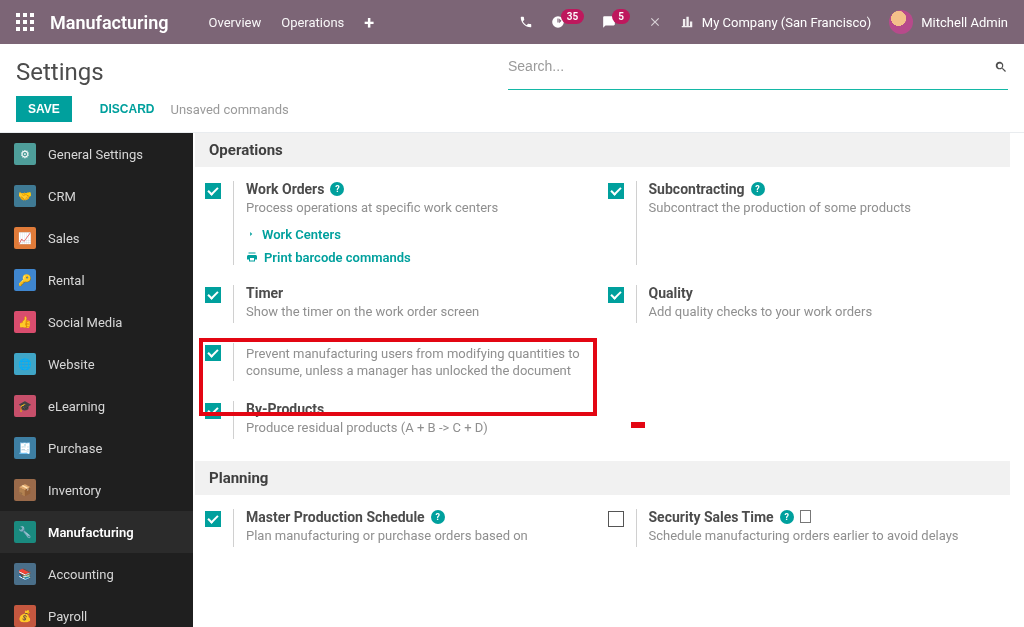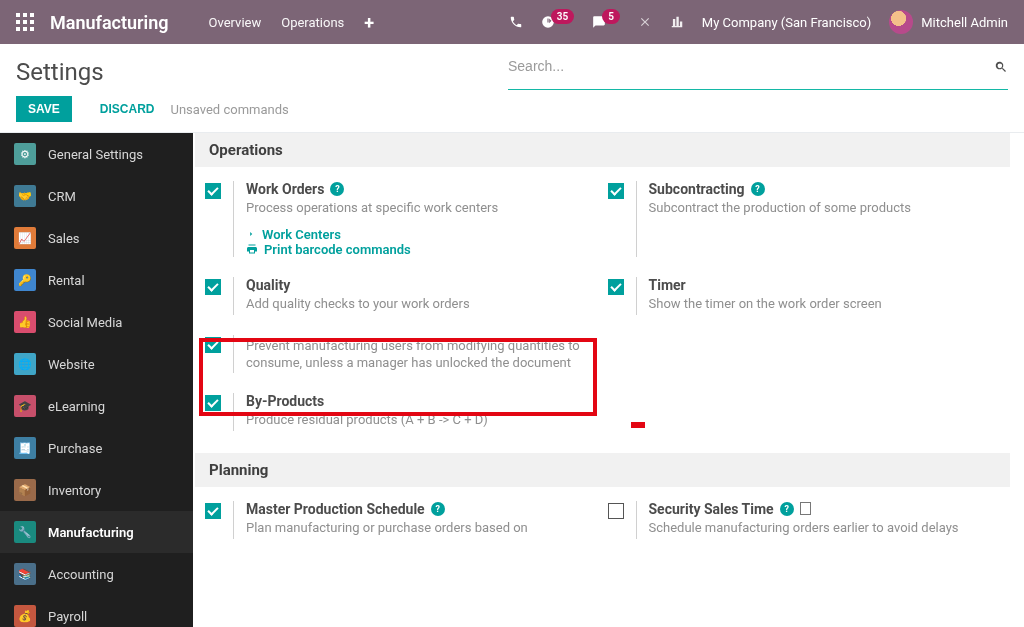--- a/index.html
+++ b/index.html
@@ -8,21 +8,21 @@
 .topnav { background: #7c6576; height: 44px; display: flex; align-items: center; padding: 0 16px; color: #fff; }
 .apps-grid { width: 18px; height: 18px; display: grid; grid-template-columns: repeat(3,4px); grid-template-rows: repeat(3,4px); gap: 3px; margin-right: 16px; cursor: pointer; }
 .apps-grid span { background: #fff; width: 4px; height: 4px; }
 .brand { font-size: 18px; font-weight: 600; margin-right: 40px; }
 .navlinks { display: flex; gap: 20px; align-items: center; }
 .navlinks a { color: #fff; opacity: 0.95; text-decoration: none; font-size: 13px; cursor: pointer; }
 .navlinks .plus { font-size: 18px; font-weight: bold; cursor: pointer; }
 .nav-right { margin-left: auto; display: flex; align-items: center; gap: 18px; }
 .nav-right .icon-btn { cursor: pointer; position: relative; display: flex; align-items: center; }
 .badge { background: #be185d; color: #fff; font-size: 10px; padding: 2px 6px; border-radius: 8px; margin-left: -4px; position: relative; top: -6px; font-weight: 600; }
-.company { display: flex; align-items: center; gap: 18px; font-size: 13px; cursor: pointer; }
+.company { display: flex; align-items: center; gap: 8px; font-size: 13px; cursor: pointer; }
 .user { display: flex; align-items: center; gap: 8px; font-size: 13px; cursor: pointer; }
 .avatar { width: 24px; height: 24px; border-radius: 50%; background: radial-gradient(circle at 40% 35%, #f4c08a 0 35%, #b74a8b 36% 100%); }
 
 .subhead { padding: 14px 16px 10px 16px; display: flex; align-items: flex-start; border-bottom: 1px solid #e9ecef; }
 .subhead-left { display: flex; flex-direction: column; gap: 10px; }
 .settings-title { font-size: 24px; color: #4c4c4c; }
 .btnrow { display: flex; align-items: center; gap: 16px; }
 .btn-save { background: #00a09d; color: #fff; font-weight: 700; font-size: 12px; padding: 6px 12px; border: none; cursor: pointer; }
 .btn-discard { color: #00a09d; font-weight: 700; font-size: 12px; background: none; border: none; cursor: pointer; margin-left: 12px; }
 .unsaved { color: #9a9a9a; font-size: 13px; }
@@ -53,21 +53,21 @@
 .content { flex: 1; background: #fff; overflow-y: auto; position: relative; padding: 0; }
 .scroll-inner { padding: 0 14px 0 2px; }
 .section-title { background: #f1f1f1; color: #3f3f3f; font-weight: 700; font-size: 15px; padding: 8px 14px; margin: 0 0 14px 0; }
 .settings-grid { display: grid; grid-template-columns: 1fr 1fr; column-gap: 10px; row-gap: 20px; padding: 0 10px 22px 10px; }
 .setting { display: flex; gap: 12px; align-items: flex-start; }
 .setting .check { flex-shrink: 0; margin-top: 2px; }
 .setting .bar { width: 1px; background: #d0d0d0; align-self: stretch; min-height: 38px; }
 .setting .txt { flex: 1; }
 .setting .title { color: #4c4c4c; font-weight: 700; font-size: 14px; display: flex; align-items: center; gap: 6px; }
 .setting .desc { color: #8f8f8f; font-size: 13px; margin-top: 2px; line-height: 1.35; }
-.setting .links { margin-top: 10px; display: flex; flex-direction: column; gap: 0; }
+.setting .links { margin-top: 10px; display: flex; flex-direction: column; gap: 8px; }
 .setting .links a { color: #00a09d; font-weight: 600; font-size: 13px; text-decoration: none; display: flex; align-items: center; gap: 6px; cursor: pointer; }
 .help-icon { width: 14px; height: 14px; border-radius: 50%; background: #00a09d; color: #fff; display: inline-flex; align-items: center; justify-content: center; font-size: 9px; font-weight: bold; cursor: pointer; }
 .doc-icon { display: inline-block; border: 1px solid #777; width: 11px; height: 13px; position: relative; }
 .checkbox { width: 16px; height: 16px; border: 1px solid #00a09d; display: inline-flex; align-items: center; justify-content: center; cursor: pointer; }
 .checkbox.checked { background: #00a09d; }
 .checkbox.checked::after { content: ""; width: 4px; height: 8px; border: solid #fff; border-width: 0 2px 2px 0; transform: rotate(45deg); margin-top: -2px; }
 .checkbox.empty { border-color: #555; }
 
 .highlight-box { position: absolute; border: 4px solid #e30613; pointer-events: none; }
 .red-dash { position: absolute; background: #e30613; width: 14px; height: 6px; }
@@ -246,34 +246,34 @@
               </div>
             <div class="desc">Subcontract the production of some products</div>
           </div>
         </div>
 
         <div class="setting">
           <div class="check"><span class="checkbox checked"></span></div>
           <div class="bar"></div>
           <div class="txt">
             <div class="title">
+                <span>Timer</span>
+              </div>
+            <div class="desc">Show the timer on the work order screen</div>
+          </div>
+        </div>
+
+        <div class="setting">
+          <div class="check"><span class="checkbox checked"></span></div>
+          <div class="bar"></div>
+          <div class="txt">
+            <div class="title">
                 <span>Quality</span>
               </div>
             <div class="desc">Add quality checks to your work orders</div>
-          </div>
-        </div>
-
-        <div class="setting">
-          <div class="check"><span class="checkbox checked"></span></div>
-          <div class="bar"></div>
-          <div class="txt">
-            <div class="title">
-                <span>Timer</span>
-              </div>
-            <div class="desc">Show the timer on the work order screen</div>
           </div>
         </div>
 
         <div class="setting" style="grid-column:1/2">
           <div class="check"><span class="checkbox checked"></span></div>
           <div class="bar"></div>
           <div class="txt">
             <div class="desc">Prevent manufacturing users from modifying quantities to consume, unless a manager has unlocked the document</div>
           </div>
         </div>

